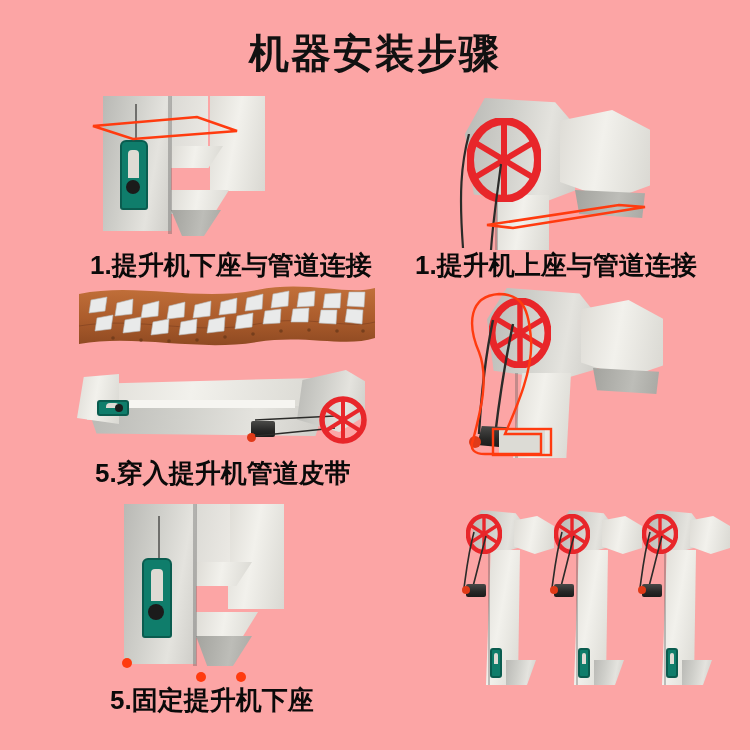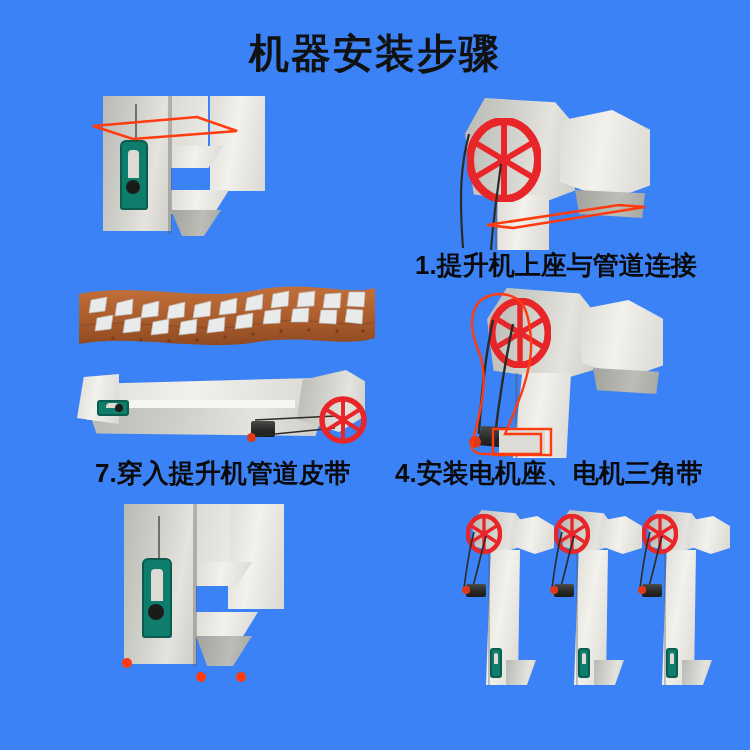--- a/index.html
+++ b/index.html
@@ -5,21 +5,21 @@
   * { box-sizing: border-box; margin: 0; padding: 0; }
   html, body {
     width: 750px; height: 750px;
     background: #ffffff;
     font-family: "Liberation Sans", "DejaVu Sans", sans-serif;
     overflow: hidden;
   }
   #page {
     position: relative;
     width: 750px; height: 750px;
-    background: #3b82f6;
+    background: #fca5a5;
   }
 
   
   #title {
     position: absolute;
     top: 28px; left: 0; width: 750px;
     text-align: center;
     font-size: 40px;
     font-weight: 900;
     letter-spacing: 2px;
@@ -131,20 +131,21 @@
       <div class="body-dark" style="left:81px; top:120px; width:50px; height:26px; clip-path:polygon(0 0,100% 0,66% 100%,22% 100%);"></div>
       <div class="shadow-edge" style="left:78px; top:6px; width:4px; height:138px;"></div>
 
       <div class="hl-outline" style="left:0px; top:24px; width:150px; height:28px;">
         <svg viewBox="0 0 150 28" preserveAspectRatio="none">
           <polygon points="3,12 107,3 147,17 43,25" fill="none" stroke="#ff3b0f" stroke-width="2.6"></polygon>
         </svg>
       </div>
     </div>
 
+    <div class="caption" style="left:0px; top:160px;">1.提升机下座与管道连接</div>
   </div>
 
   <div class="panel" style="left:415px; top:90px; width:330px; height:200px;">
 
     <div class="figure" style="left:0px; top:0px; width:330px; height:160px;">
 
       <div class="body-grey" style="left:50px; top:8px; width:110px; height:105px;
                   clip-path:polygon(18% 0,82% 4%,100% 26%,100% 88%,70% 100%,8% 92%,0 34%);"></div>
 
       <div class="body-light" style="left:145px; top:20px; width:90px; height:90px;
@@ -272,21 +273,21 @@
             <line x1="24" y1="24" x2="40" y2="14"></line>
             <line x1="24" y1="24" x2="40" y2="34"></line>
             <line x1="24" y1="24" x2="24" y2="43"></line>
             <line x1="24" y1="24" x2="8" y2="34"></line>
             <line x1="24" y1="24" x2="8" y2="14"></line>
           </g>
         </svg>
       </div>
     </div>
 
-    <div class="caption" style="left:20px; top:180px;">7.穿入提升机管道皮带</div>
+    <div class="caption" style="left:20px; top:180px;">5.穿入提升机管道皮带</div>
   </div>
 
   <div class="panel" style="left:395px; top:278px; width:350px; height:215px;">
 
     <div class="figure" style="left:0px; top:0px; width:350px; height:180px;">
 
       <div class="body-grey" style="left:92px; top:10px; width:110px; height:92px;
                   clip-path:polygon(18% 0,84% 6%,100% 30%,100% 88%,66% 100%,6% 90%,0 34%);"></div>
 
       <div class="body-light" style="left:186px; top:22px; width:82px; height:78px;
@@ -333,21 +334,20 @@
         </svg>
       </div>
 
       <div class="hl-outline" style="left:96px; top:148px; width:64px; height:32px;">
         <svg viewBox="0 0 64 32" preserveAspectRatio="none">
           <rect x="2" y="3" width="58" height="26" fill="none" stroke="#ff3b0f" stroke-width="2.4"></rect>
         </svg>
       </div>
     </div>
 
-    <div class="caption" style="left:0px; top:180px;">4.安装电机座、电机三角带</div>
   </div>
 
   <div class="panel" style="left:110px; top:500px; width:280px; height:215px;">
 
     <div class="figure" style="left:0px; top:0px; width:280px; height:185px;">
 
       <div class="body-light" style="left:118px; top:4px; width:56px; height:105px;"></div>
       <div class="body-grey" style="left:72px; top:4px; width:48px; height:76px; background:linear-gradient(100deg,#d7d6d1,#eceae5);"></div>
       <div class="body-grey" style="left:14px; top:4px; width:72px; height:160px;"></div>
 
@@ -358,20 +358,21 @@
       <div class="body-light" style="left:86px; top:62px; width:56px; height:24px; clip-path:polygon(0 0,100% 0,72% 100%,0 100%);"></div>
       <div class="body-light" style="left:86px; top:112px; width:62px; height:26px; clip-path:polygon(0 0,100% 0,74% 100%,0 100%);"></div>
       <div class="body-dark" style="left:86px; top:136px; width:56px; height:30px; clip-path:polygon(0 0,100% 0,66% 100%,20% 100%);"></div>
       <div class="shadow-edge" style="left:83px; top:4px; width:4px; height:162px;"></div>
 
       <div class="hl-dot" style="left:12px; top:158px; width:10px; height:10px;"></div>
       <div class="hl-dot" style="left:86px; top:172px; width:10px; height:10px;"></div>
       <div class="hl-dot" style="left:126px; top:172px; width:10px; height:10px;"></div>
     </div>
 
+    <div class="caption" style="left:0px; top:185px;">5.固定提升机下座</div>
   </div>
 
   <div class="panel" style="left:390px; top:500px; width:340px; height:215px;">
 
     <div class="figure" style="left:0px; top:0px; width:340px; height:185px;">
 
       <div style="position:absolute; left:60px; top:0px; width:110px; height:185px;">
         <div class="body-grey" style="position:absolute; left:22px; top:10px; width:52px; height:42px;
                     clip-path:polygon(18% 0,84% 8%,100% 34%,100% 86%,60% 100%,6% 88%,0 36%);"></div>
         <div class="body-light" style="position:absolute; left:64px; top:16px; width:40px; height:38px;

